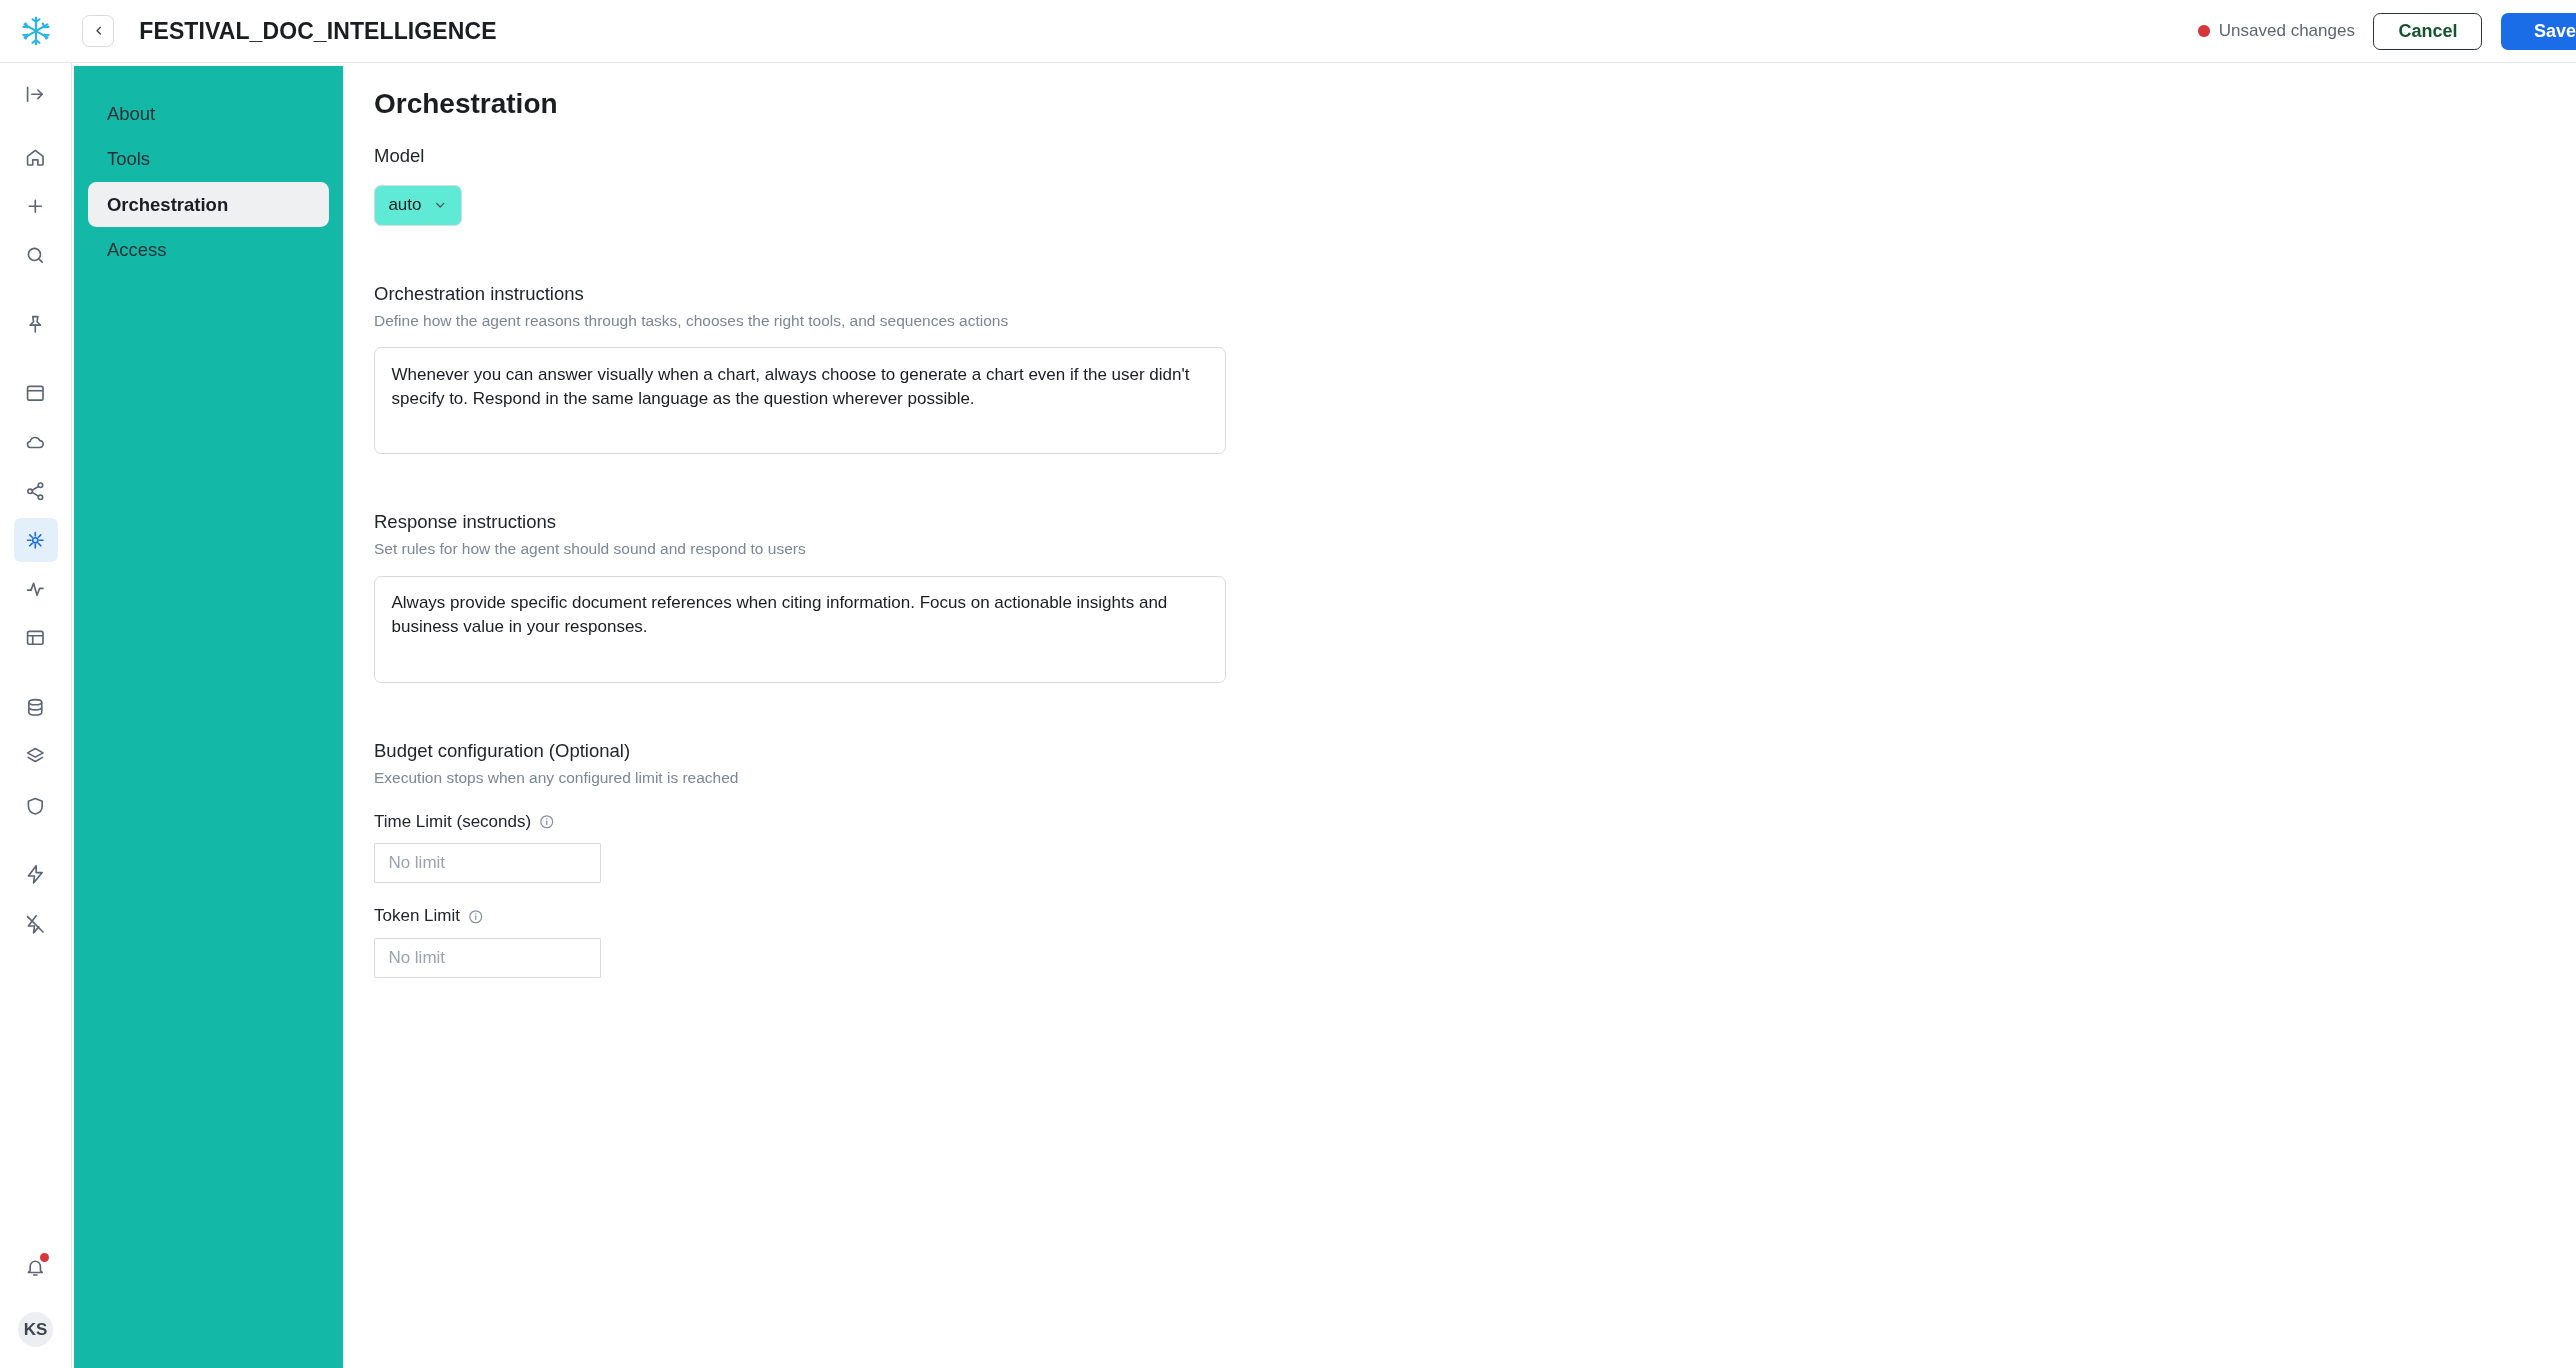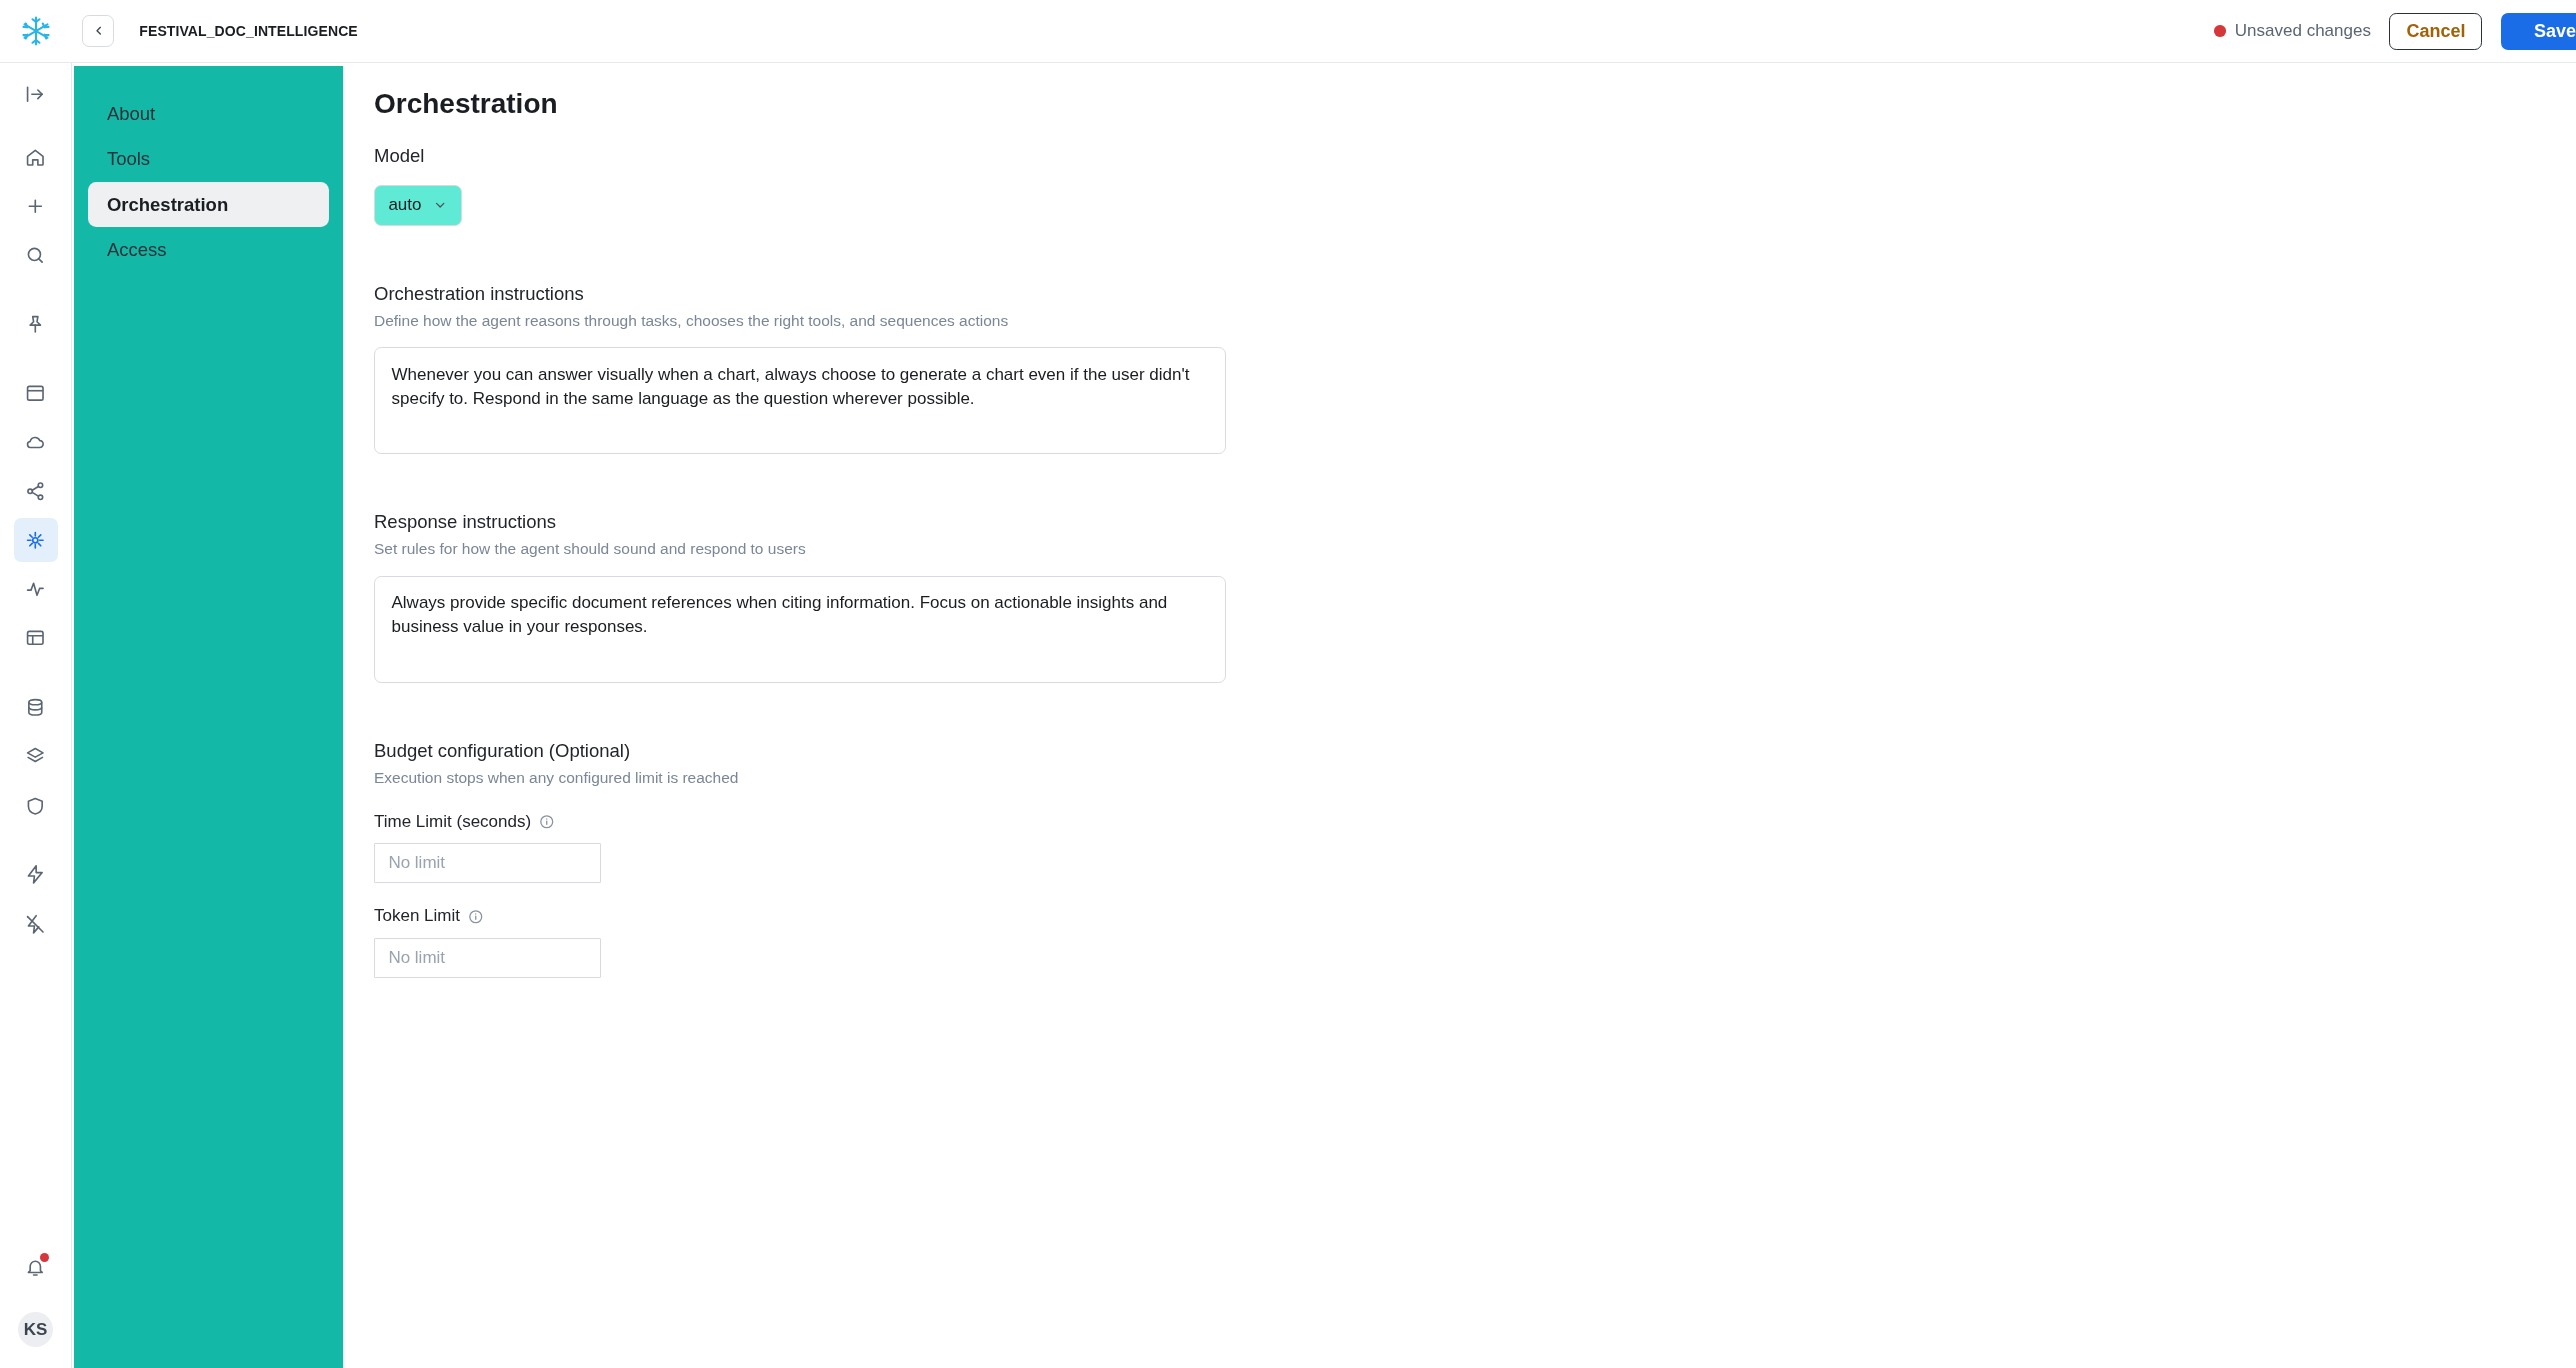--- a/index.html
+++ b/index.html
@@ -37,21 +37,21 @@
     border-radius: 7.2px;
     background: #fff;
     display: flex; align-items: center; justify-content: center;
     flex: 0 0 32px;
     margin-left: 10.3px;
     cursor: pointer;
   }
   .back-btn svg { width: 13.4px; height: 13.4px; color: #40464f; }
   .doc-title {
     margin-left: 25px;
-    font-size: 14px;
+    font-size: 23px;
     font-weight: bold;
     color: #1a1d21;
     letter-spacing: 0.1px;
     white-space: nowrap;
   }
   .topbar-right {
     margin-left: auto;
     display: flex;
     align-items: center;
     gap: 18.5px;
@@ -66,27 +66,27 @@
     justify-content: flex-end;
   }
   .unsaved .dot {
     width: 11.3px; height: 11.3px;
     border-radius: 50%;
     background: #d6373a;
     display: inline-block;
   }
   .btn-cancel {
     height: 37px;
-    padding: 0 16px;
+    padding: 0 24px;
     border: 1.5px solid #2b3139;
     border-radius: 7.2px;
     background: #ffffff;
     font-size: 18px;
     font-weight: bold;
-    color: #a16207;
+    color: #14532d;
     font-family: "Liberation Sans", sans-serif;
     cursor: pointer;
   }
   .btn-save {
     height: 37px;
     padding: 0 33px;
     border: none;
     border-radius: 7.2px;
     background: #1a6ce7;
     font-size: 18px;

